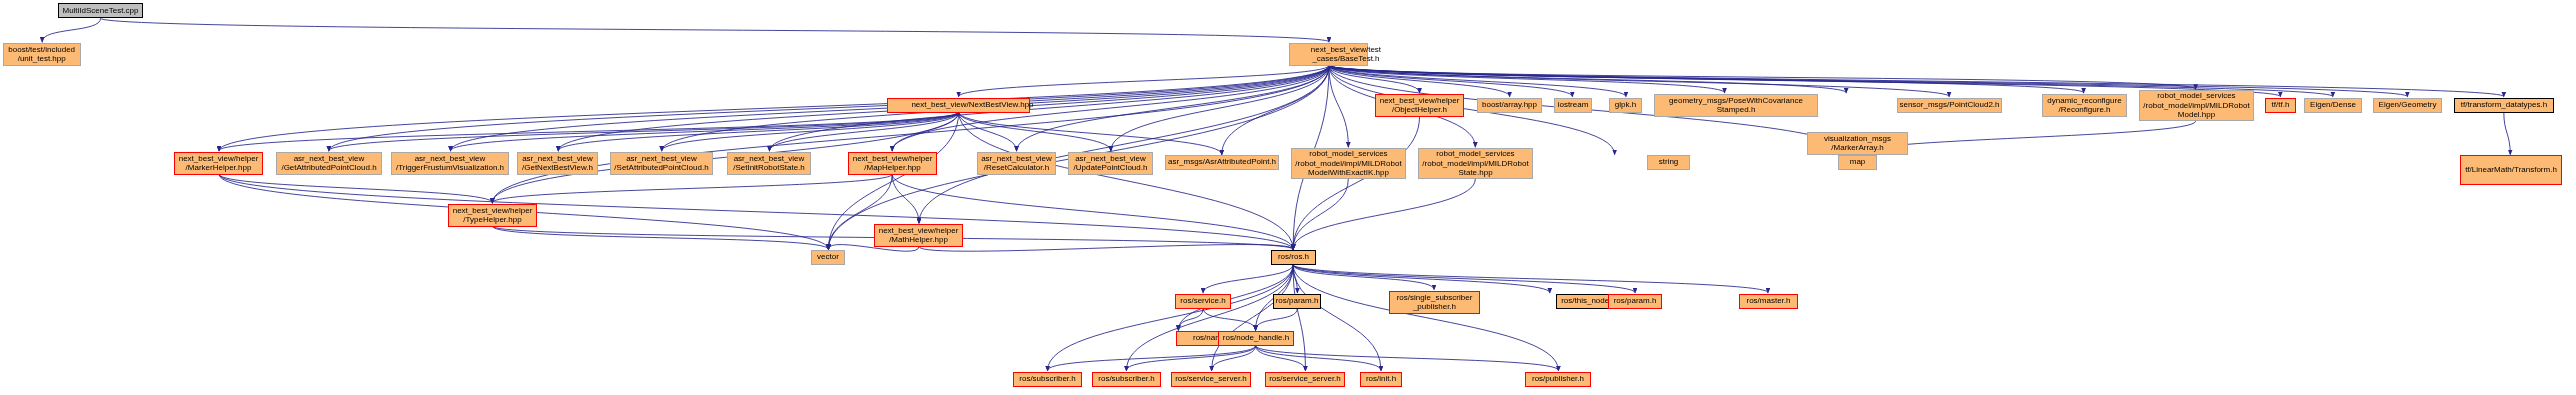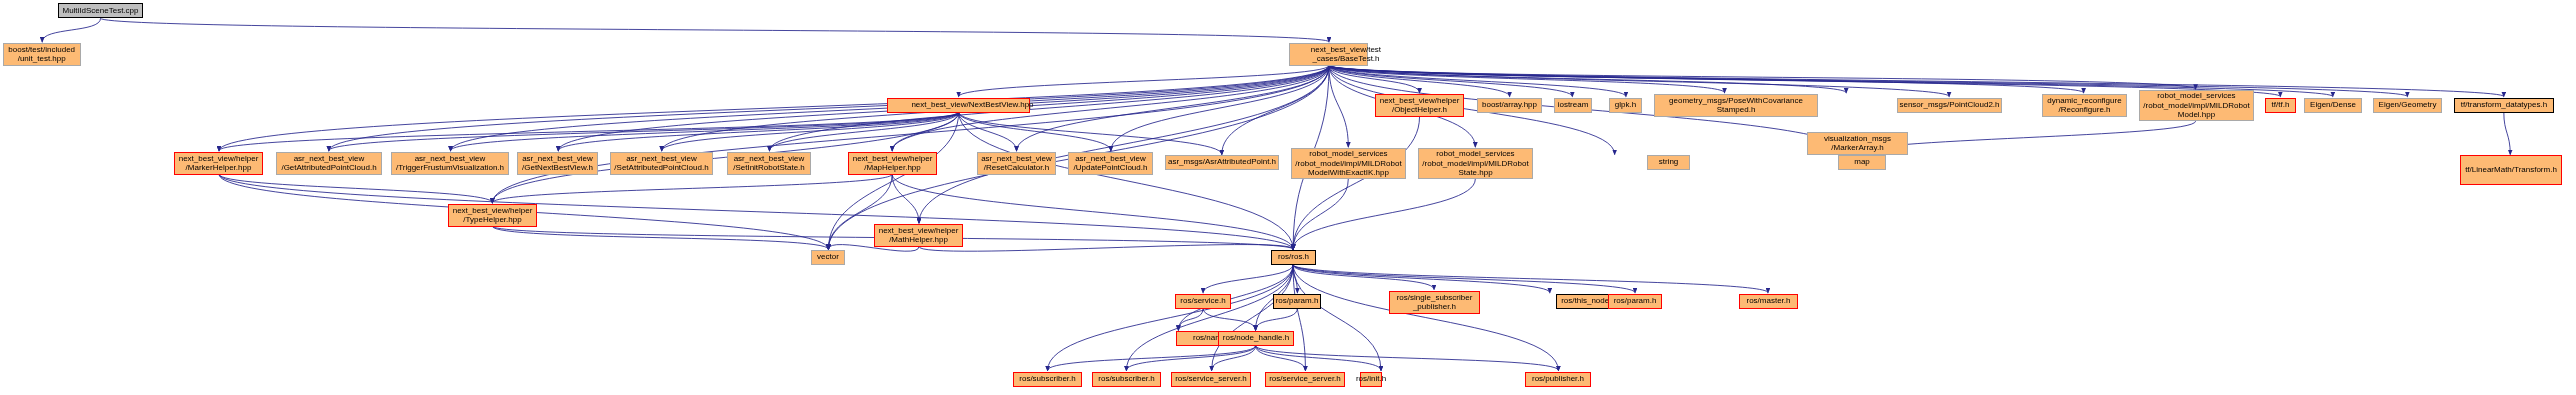--- a/index.html
+++ b/index.html
@@ -160,38 +160,38 @@
       <div class="node plain" title="asr_next_best_view/UpdatePointCloud.h" style="left: 1068px; top: 152px; width: 85px; height: 22.5px;">asr_next_best_view
 /UpdatePointCloud.h</div>
       <div class="node plain" title="asr_msgs/AsrAttributedPoint.h" style="left: 1165px; top: 155px; width: 114px; height: 14.5px;">asr_msgs/AsrAttributedPoint.h</div>
       <div class="node plain" title="robot_model_services/robot_model/impl/MILDRobotModelWithExactIK.hpp" style="left: 1291px; top: 148px; width: 115px; height: 31px;">robot_model_services
 /robot_model/impl/MILDRobot
 ModelWithExactIK.hpp</div>
       <div class="node plain" title="robot_model_services/robot_model/impl/MILDRobotState.hpp" style="left: 1418px; top: 148px; width: 115px; height: 31px;">robot_model_services
 /robot_model/impl/MILDRobot
 State.hpp</div>
       <div class="node plain" title="string" style="left: 1599px; top: 155px; width: 43px; height: 14.5px; margin-left: 48px;">string</div>
-      <div class="node plain" title="map" style="left: 1838px; top: 155px; width: 48px; height: 14.5px;">map</div>
+      <div class="node plain" title="map" style="left: 1838px; top: 155px; width: 39px; height: 14.5px;">map</div>
       <div class="node red" title="next_best_view/helper/TypeHelper.hpp" style="left: 448px; top: 204px; width: 89px; height: 22.5px;">next_best_view/helper
 /TypeHelper.hpp</div>
       <div class="node red" title="next_best_view/helper/MathHelper.hpp" style="left: 874px; top: 224px; width: 89px; height: 22.5px;">next_best_view/helper
 /MathHelper.hpp</div>
       <div class="node red" title="tf/LinearMath/Transform.h" style="left: 2460px; top: 155px; width: 102px; height: 30px;">tf/LinearMath/Transform.h</div>
       <div class="node plain" title="vector" style="left: 811px; top: 250px; width: 34px; height: 14.5px; text-align: right;">vector</div>
       <div class="node bold" title="ros/ros.h" style="left: 1271px; top: 250px; width: 45px; height: 14.5px;">ros/ros.h</div>
       <div class="node red" title="ros/service.h" style="left: 1175px; top: 294px; width: 56px; height: 14.5px;">ros/service.h</div>
       <div class="node bold" title="ros/topic.h" style="left: 1273px; top: 294px; width: 48px; height: 14.5px;">ros/param.h</div>
       <div class="node red" title="ros/single_subscriber_publisher.h" style="left: 1389px; top: 291px; width: 91px; height: 22.5px;">ros/single_subscriber
 _publisher.h</div>
       <div class="node bold" title="ros/this_node.h" style="left: 1556px; top: 294px; width: 65px; height: 14.5px;">ros/this_node.h</div>
       <div class="node red" title="ros/param.h" style="left: 1608px; top: 294px; width: 54px; height: 14.5px;">ros/param.h</div>
       <div class="node red" title="ros/master.h" style="left: 1739px; top: 294px; width: 59px; height: 14.5px;">ros/master.h</div>
       <div class="node red" title="ros/names.h" style="left: 1152px; top: 331px; width: 78px; height: 14.5px; margin-left: 24px;">ros/names.h</div>
       <div class="node red" title="ros/node_handle.h" style="left: 1218px; top: 331px; width: 76px; height: 14.5px;">ros/node_handle.h</div>
       <div class="node red" title="ros/subscriber.h" style="left: 1013px; top: 372px; width: 69px; height: 14.5px;">ros/subscriber.h</div>
       <div class="node red" title="ros/subscriber.h" style="left: 1092px; top: 372px; width: 69px; height: 14.5px;">ros/subscriber.h</div>
       <div class="node red" title="ros/service_server.h" style="left: 1171px; top: 372px; width: 80px; height: 14.5px;">ros/service_server.h</div>
       <div class="node red" title="ros/service_server.h" style="left: 1265px; top: 372px; width: 80px; height: 14.5px;">ros/service_server.h</div>
-      <div class="node red" title="ros/init.h" style="left: 1360px; top: 372px; width: 22px; height: 14.5px;">ros/init.h</div>
+      <div class="node red" title="ros/init.h" style="left: 1360px; top: 372px; width: 42px; height: 14.5px;">ros/init.h</div>
       <div class="node red" title="ros/publisher.h" style="left: 1525px; top: 372px; width: 66px; height: 14.5px;">ros/publisher.h</div>
     </div>
 </div>
 
 
 </body></html>

